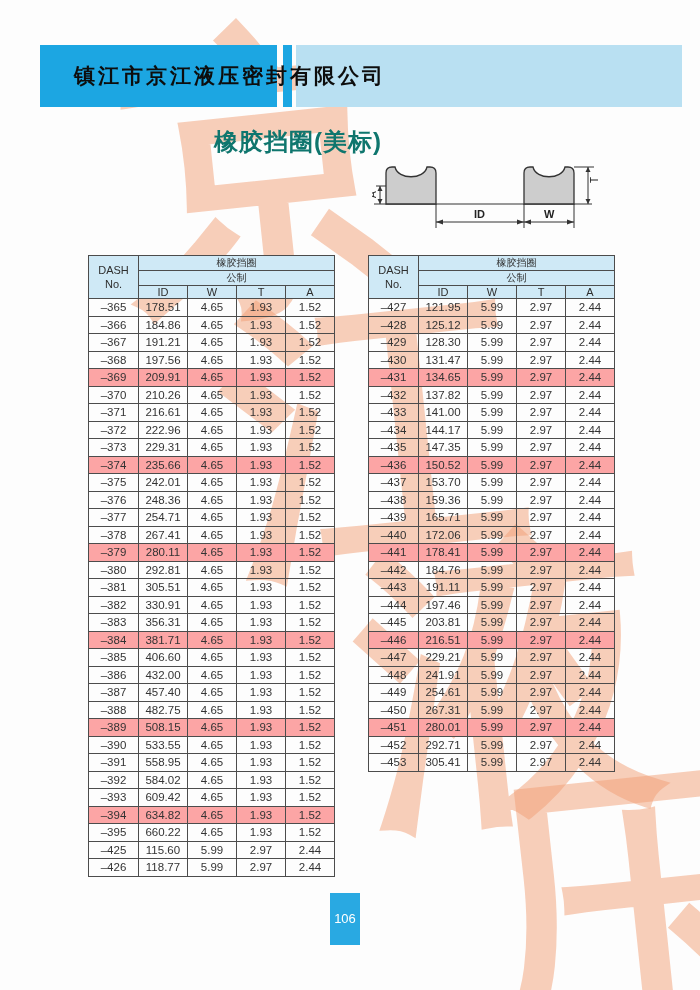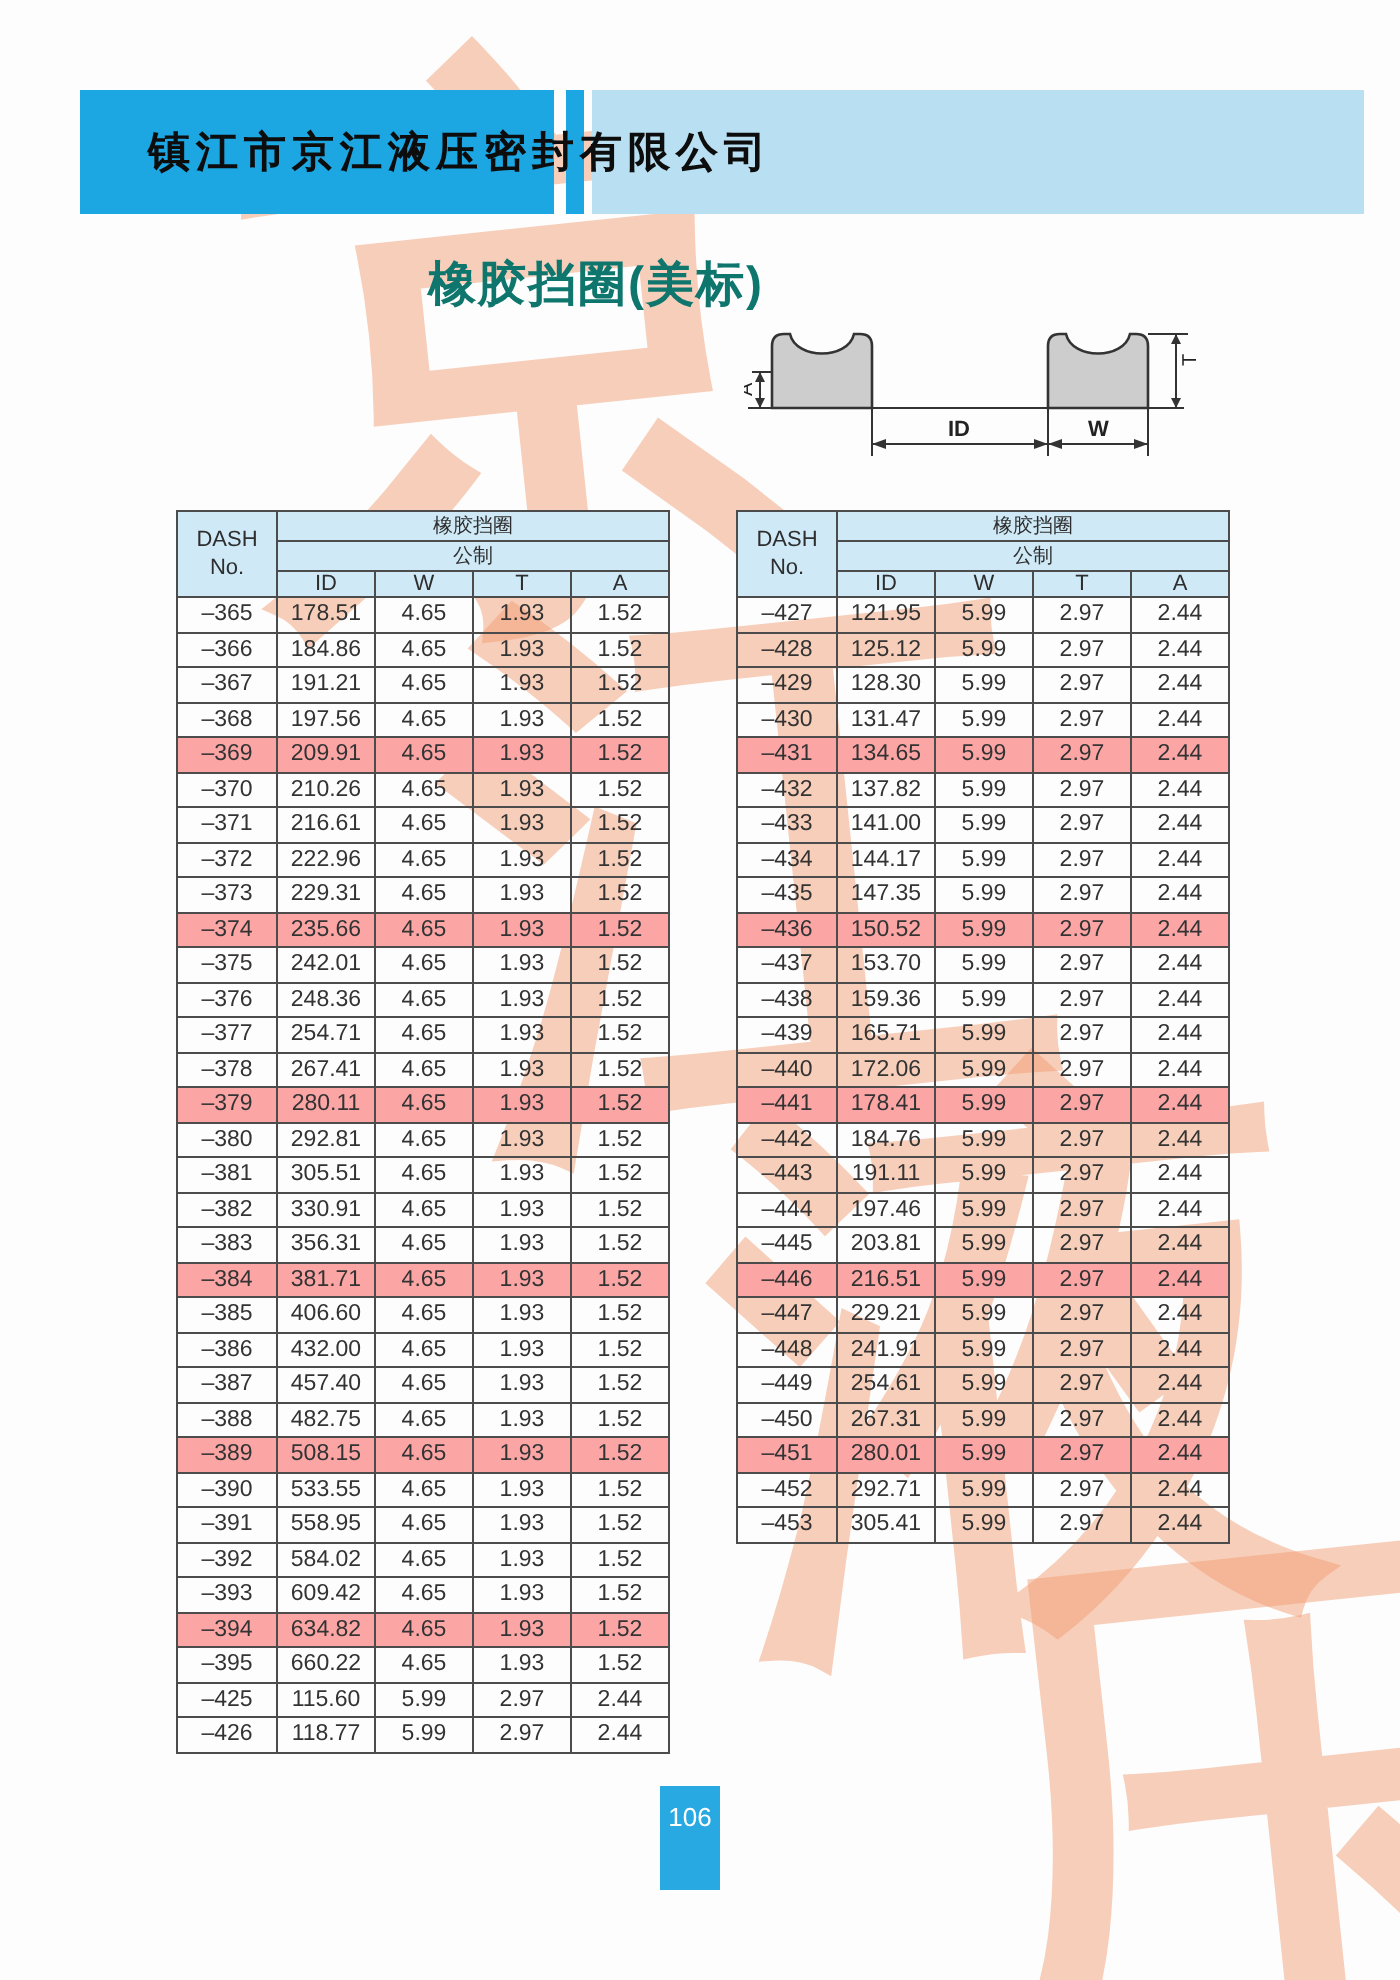--- a/index.html
+++ b/index.html
@@ -61,21 +61,21 @@
   .ctable tbody tr{height:17.5px;}
   .ctable tbody tr.hl td{background:#fca5a5;}
   .t-left{left:88px;top:255px;}
   .t-right{left:368px;top:255px;}
   .ctable col.c-dash{width:50px;}
   .ctable col.c-dim{width:49px;}
   
   .pagenum{
     position:absolute;left:330px;top:893px;width:30px;height:52px;
     background:#29a9e2;color:#fff;font-size:13px;text-align:center;
-    padding-top:8px;box-sizing:border-box;
+    padding-top:18px;box-sizing:border-box;
   }
 </style>
 </head>
 <body>
 
 <div class="watermark">
   <span class="wm1">京</span>
   <span class="wm2">江</span>
   <span class="wm3">液</span>
   <span class="wm4">压</span>

